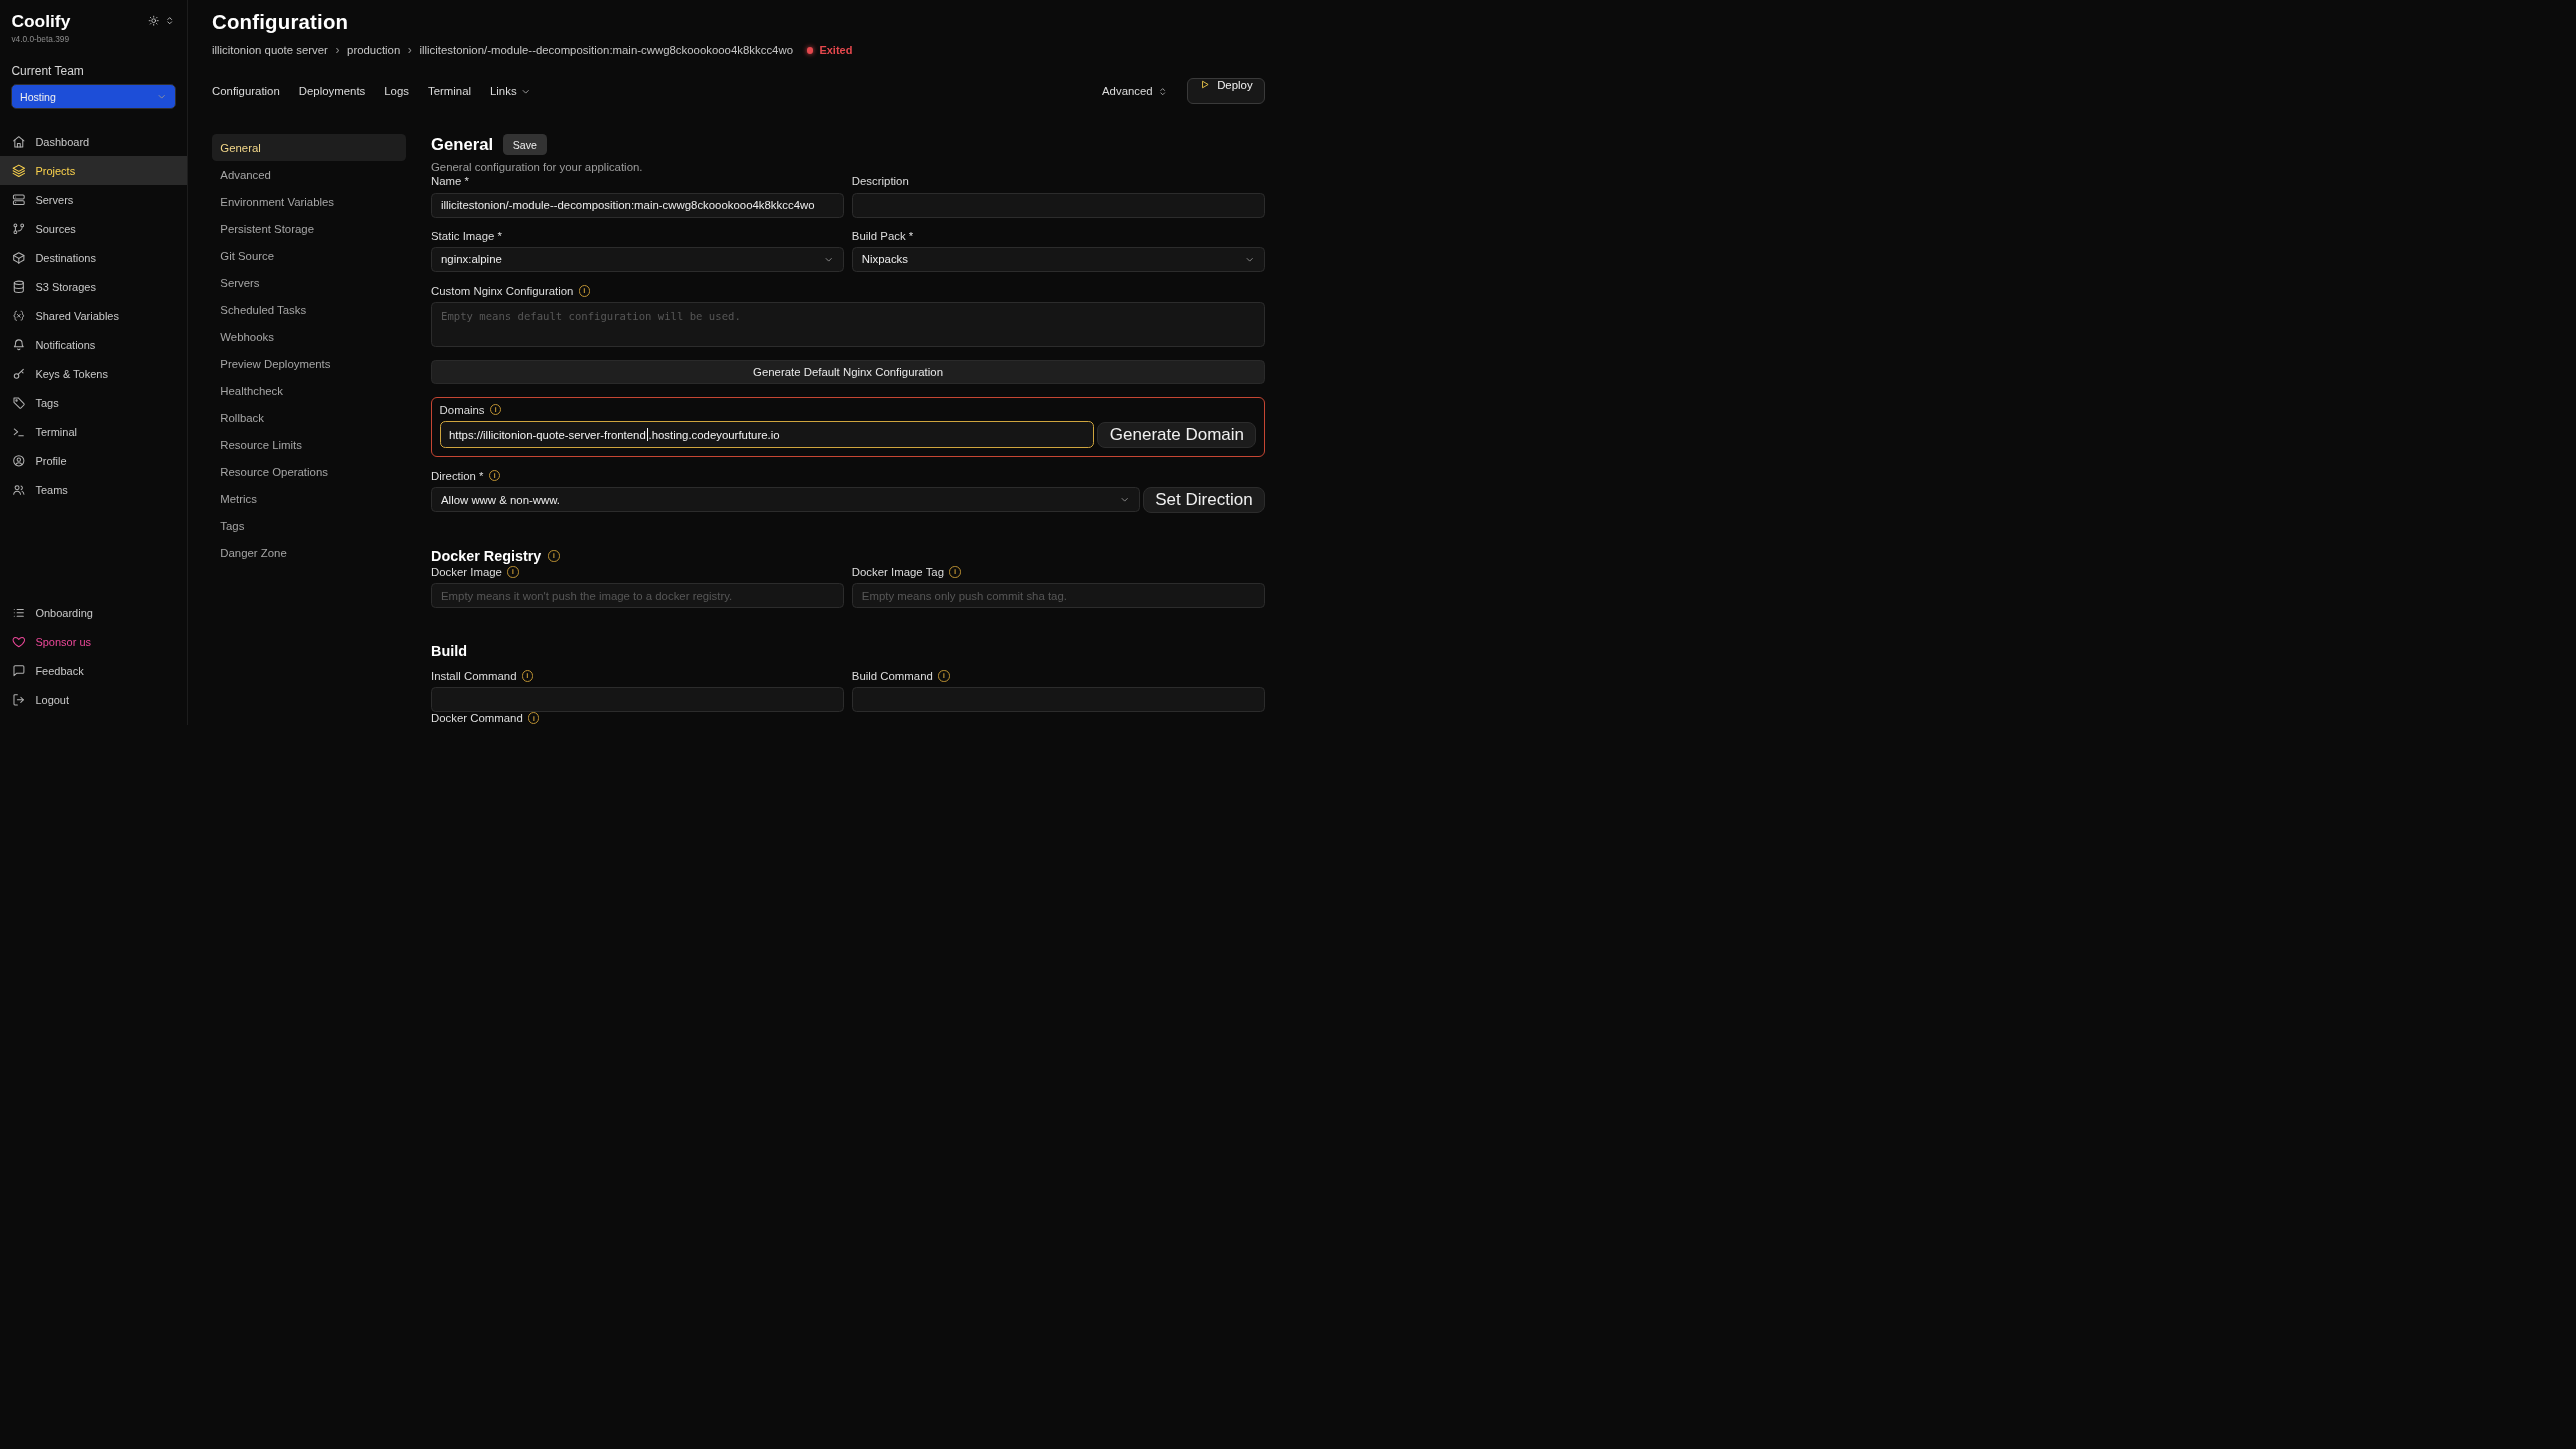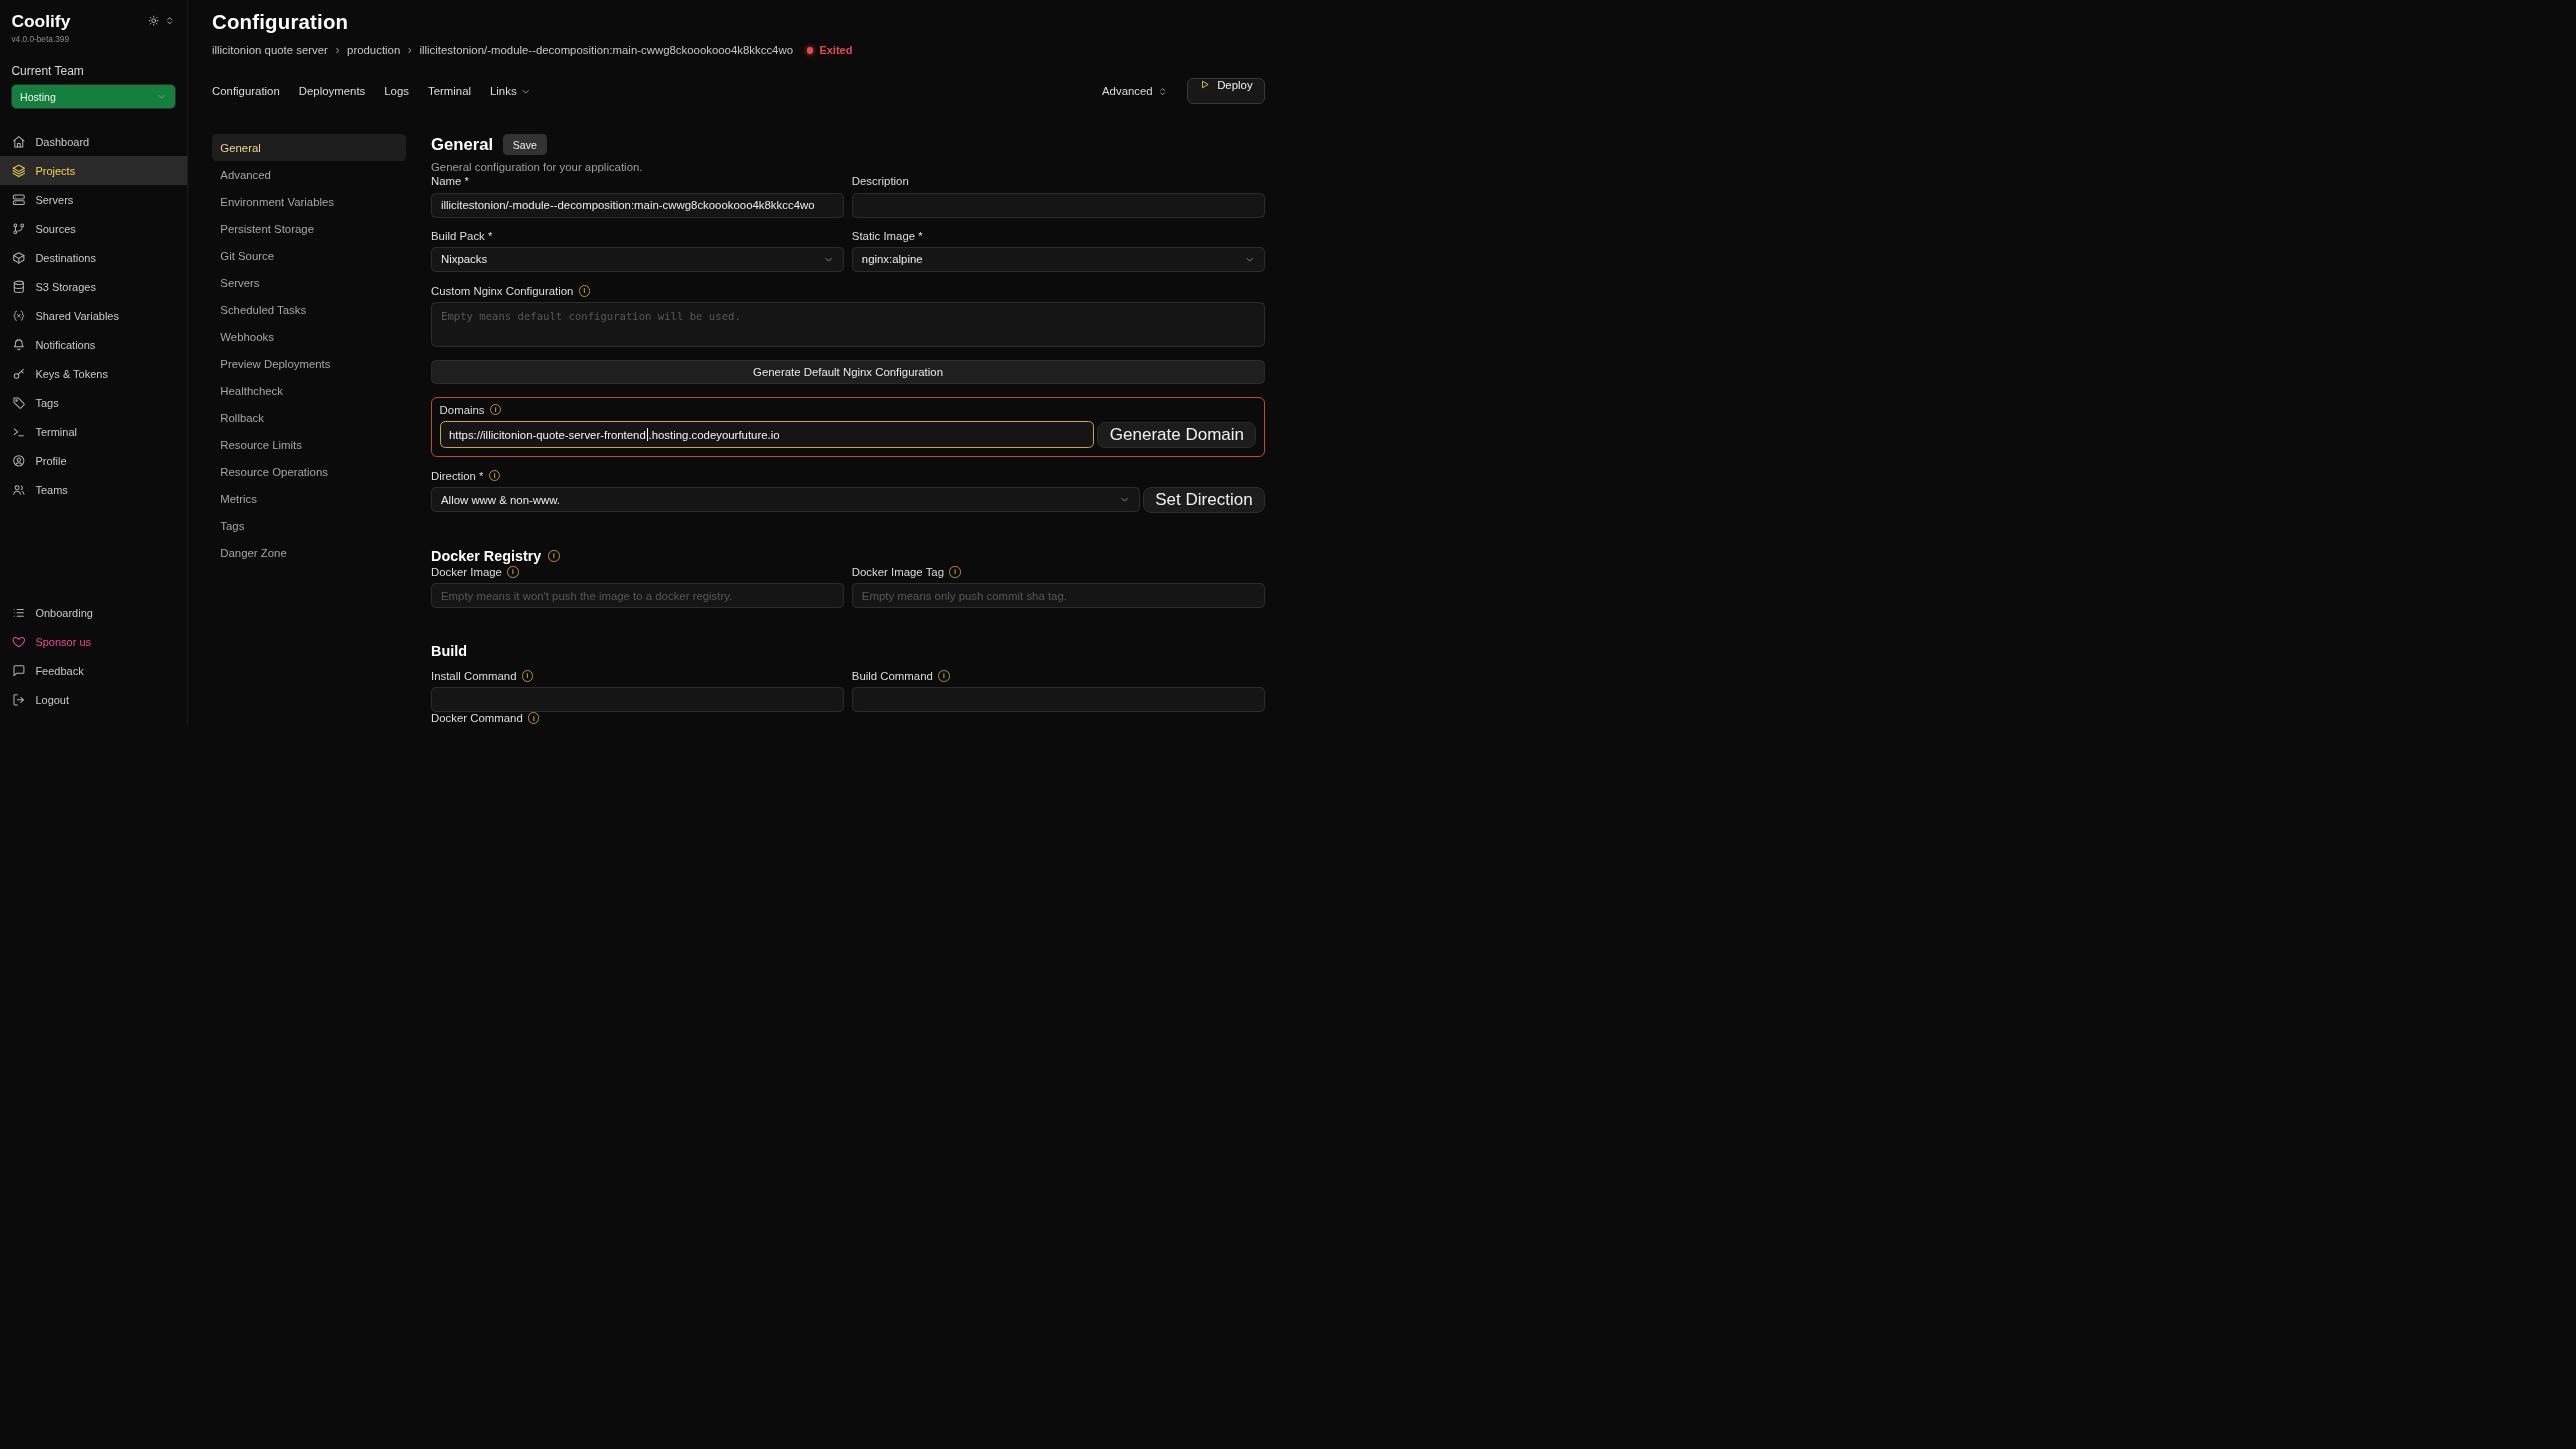--- a/index.html
+++ b/index.html
@@ -11,21 +11,21 @@
   .icon-sm{width:11.4px;height:11.4px;flex:none}
 
   
   .sidebar{width:188px;flex:none;border-right:0.8px solid #1d1d1d;display:flex;flex-direction:column;padding:10.6px 0 10.6px;height:100%;background:#0b0b0b}
   .side-pad{padding:0 11.4px}
   .brand-row{display:flex;align-items:center;justify-content:space-between}
   .brand{font-size:17.4px;font-weight:bold;color:#fff}
   .brand-icons{display:flex;align-items:center;gap:5.3px;color:#cfcfcf}
   .version{font-size:8.3px;color:#8d8d8d;margin-top:2.3px}
   .team-label{margin-top:19.7px;font-size:12px;color:#d6d6d6}
-  .team-select{margin-top:6.8px;height:25px;background:#15803d;border:0.8px solid #2e2e2e;border-radius:5.3px;display:flex;align-items:center;justify-content:space-between;padding:0 7.6px;font-size:10.6px;color:#f0f0f0;cursor:pointer}
+  .team-select{margin-top:6.8px;height:25px;background:#1d4ed8;border:0.8px solid #2e2e2e;border-radius:5.3px;display:flex;align-items:center;justify-content:space-between;padding:0 7.6px;font-size:10.6px;color:#f0f0f0;cursor:pointer}
   .team-select .icon-sm{color:#9a9a9a}
   .nav{margin-top:18px;display:flex;flex-direction:column}
   .nav-item{display:flex;align-items:center;gap:9.8px;height:29px;padding:0 12px;color:#c9c9c9;font-size:11px;cursor:pointer;white-space:nowrap}
   .nav-item .icon{color:#b3b3b3}
   .nav-item.active{background:#2a2a2a;color:#fcd34d}
   .nav-item.active .icon{color:#fcd34d}
   .sidebar-bottom{margin-top:auto;display:flex;flex-direction:column}
   .pink{color:#ec4899 !important}
 
   
@@ -339,40 +339,40 @@
             <input class="input" value="illicitestonion/-module--decomposition:main-cwwg8ckoookooo4k8kkcc4wo" style="">
           </div>
           <div class="field">
             <div class="label">
                 <span>Description</span>
               </div>
             <input class="input" value="" style="">
           </div>
           <div class="field">
             <div class="label">
+                <span>Static Image *</span>
+              </div>
+            <div class="select">
+              <span>nginx:alpine</span>
+              <svg class="icon-sm" viewBox="0 0 24 24" fill="none" stroke="currentColor" stroke-width="1.8" stroke-linecap="round" stroke-linejoin="round">
+                  <path d="M6.5 9.5 12 15l5.5-5.5"></path>
+                </svg>
+            </div>
+          </div>
+          <div class="field">
+            <div class="label">
                 <span>Build Pack *</span>
               </div>
             <div class="select">
               <span>Nixpacks</span>
               <svg class="icon-sm" viewBox="0 0 24 24" fill="none" stroke="currentColor" stroke-width="1.8" stroke-linecap="round" stroke-linejoin="round">
                   <path d="M6.5 9.5 12 15l5.5-5.5"></path>
                 </svg>
             </div>
           </div>
-          <div class="field">
-            <div class="label">
-                <span>Static Image *</span>
-              </div>
-            <div class="select">
-              <span>nginx:alpine</span>
-              <svg class="icon-sm" viewBox="0 0 24 24" fill="none" stroke="currentColor" stroke-width="1.8" stroke-linecap="round" stroke-linejoin="round">
-                  <path d="M6.5 9.5 12 15l5.5-5.5"></path>
-                </svg>
-            </div>
-          </div>
         </div>
 
         <div class="block">
           <div class="label">
             <span>Custom Nginx Configuration</span>
             <span class="info-icon"></span>
           </div>
           <textarea class="textarea" placeholder="Empty means default configuration will be used." style=""></textarea>
         </div>
 

